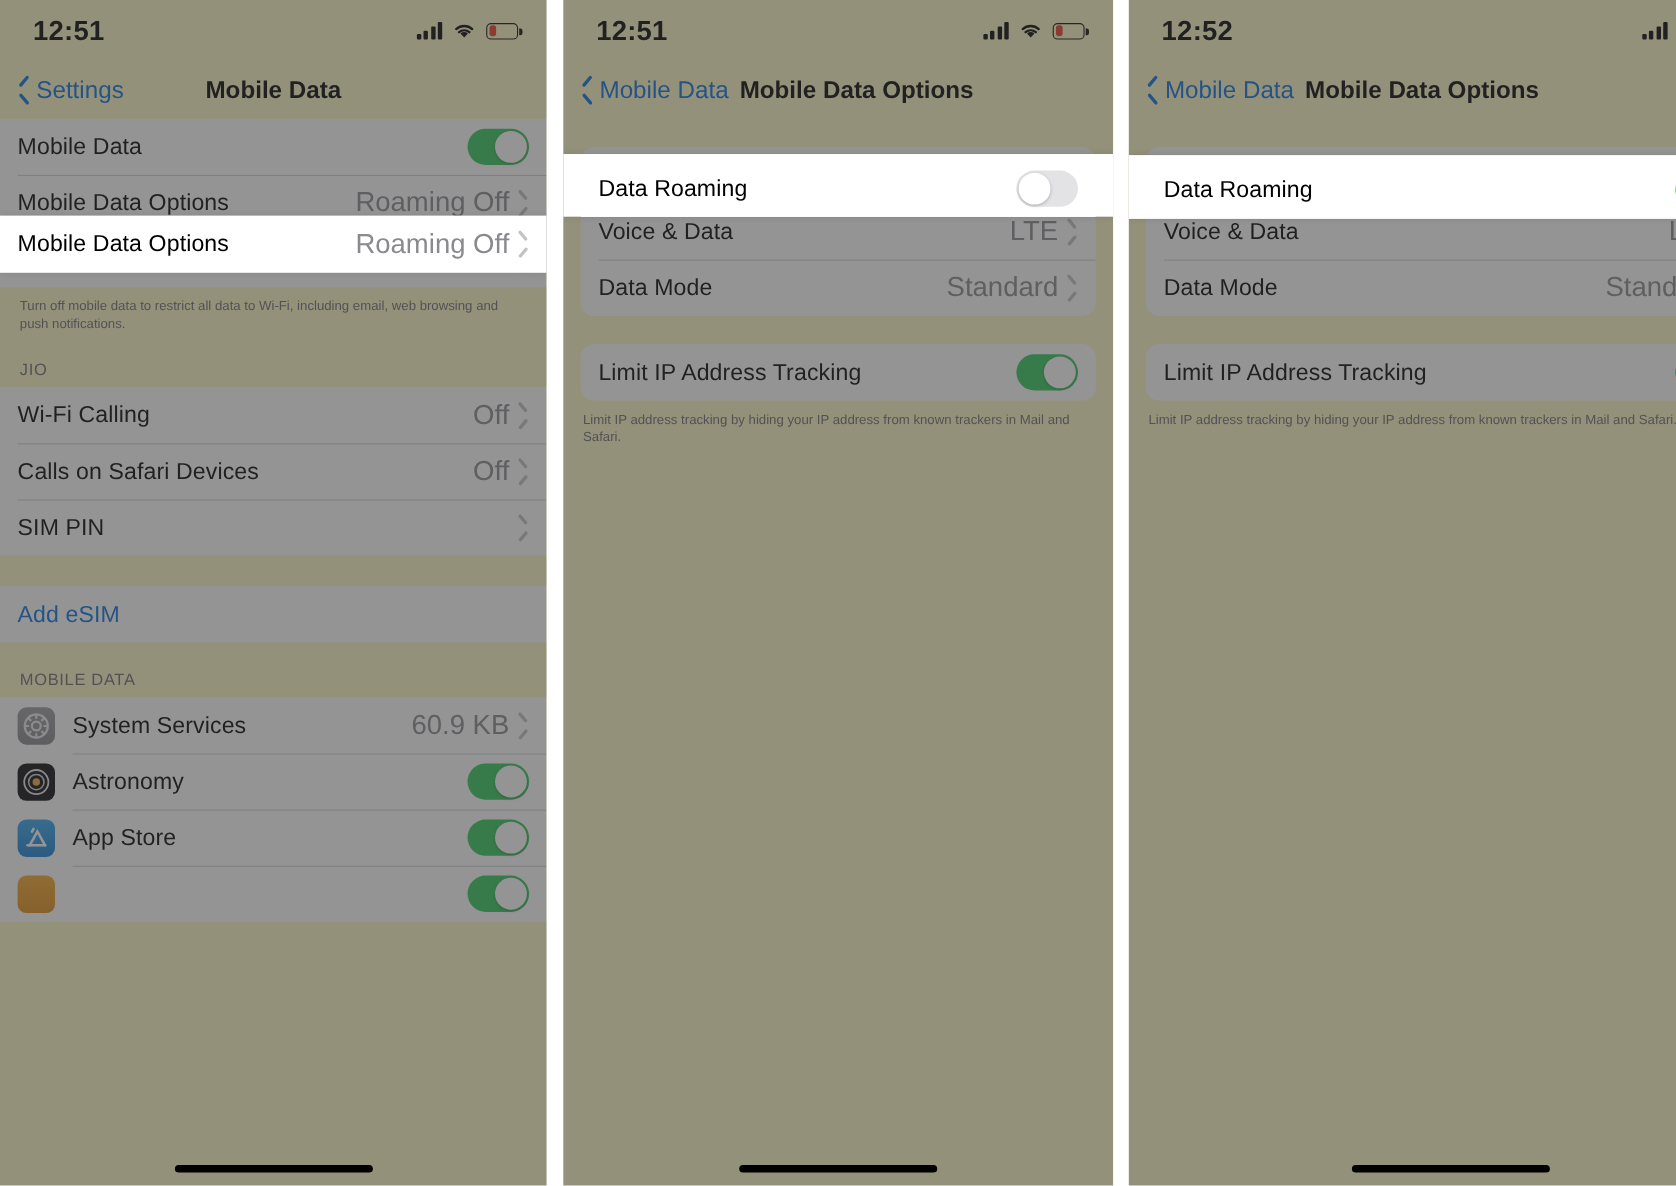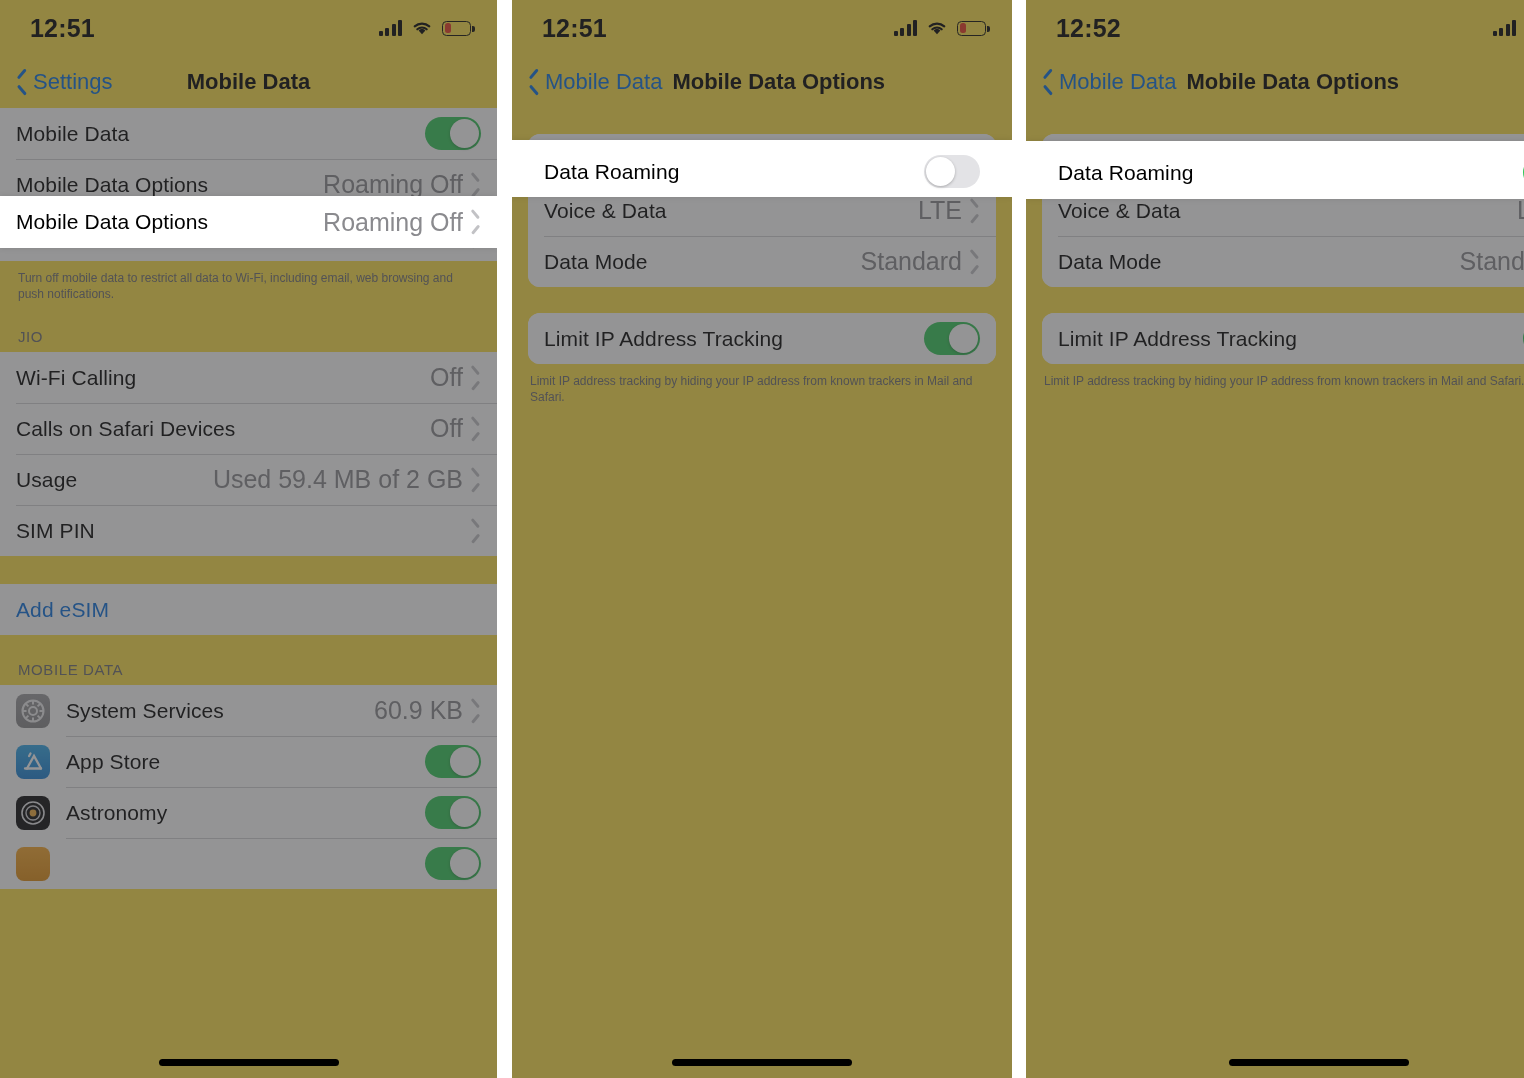--- a/index.html
+++ b/index.html
@@ -24,21 +24,21 @@
     background: #efeff4;
     flex: none;
   }
   #panel-1 { width: 497px; }
   .gap { width: 15px; flex: none; background: #ffffff; height: 1078px; }
   #panel-2 { width: 500px; }
   .gap2 { width: 14px; flex: none; background: #ffffff; height: 1078px; }
   #panel-3 { width: 585px; }
 
   
-  .screen { position: absolute; inset: 0; background: #fde047; }
+  .screen { position: absolute; inset: 0; background: #fef9c3; }
 
   
   .dim {
     position: absolute; inset: 0;
     background: rgba(60,60,62,0.55);
     pointer-events: none;
     z-index: 5;
   }
 
   
@@ -267,27 +267,20 @@
               </div>
           </div>
           <div class="row">
             <span class="row-label">Calls on Safari Devices</span>
             <div class="row-right">
                 <span class="row-value">Off</span>
                 <span class="chev-r"></span>
               </div>
           </div>
           <div class="row">
-            <span class="row-label">Usage</span>
-            <div class="row-right">
-                <span class="row-value">Used 59.4 MB of 2 GB</span>
-                <span class="chev-r"></span>
-              </div>
-          </div>
-          <div class="row">
             <span class="row-label">SIM PIN</span>
             <div class="row-right">
                 <span class="chev-r"></span>
               </div>
           </div>
         </div>
 
         <div class="spacer-lg"></div>
 
         <div class="group full link-row">
@@ -309,52 +302,52 @@
               </g>
                 </svg>
             </div>
             <span class="row-label">System Services</span>
             <div class="row-right">
                 <span class="row-value">60.9 KB</span>
                 <span class="chev-r"></span>
               </div>
           </div>
           <div class="row with-icon">
+            <div class="app-icon ic-astronomy">
+              <svg viewBox="0 0 34 34">
+                <circle cx="17" cy="17" r="11" fill="none" stroke="#e6e6ea" stroke-width="1.6"></circle>
+                <circle cx="17" cy="17" r="7" fill="none" stroke="#cfcfd6" stroke-width="1.4"></circle>
+                <circle cx="17" cy="17" r="3.4" fill="#f0a93b"></circle>
+              </svg>
+            </div>
+            <span class="row-label">Astronomy</span>
+            <div class="row-right">
+                <div class="toggle on">
+                  <div class="knob"></div>
+                </div>
+              </div>
+          </div>
+          <div class="row with-icon">
             <div class="app-icon ic-appstore">
               <svg viewBox="0 0 34 34">
                   <g stroke="#fff" stroke-width="2.3" stroke-linecap="round" fill="none">
                 <path d="M11 23.5l7-12.6 7 12.6"></path>
                     <path d="M9 23.5h16"></path>
                     <path d="M14.5 8.5l-1.4 2.5"></path>
               </g>
                 </svg>
             </div>
             <span class="row-label">App Store</span>
             <div class="row-right">
                 <div class="toggle on">
                   <div class="knob"></div>
                 </div>
               </div>
           </div>
           <div class="row with-icon">
-            <div class="app-icon ic-astronomy">
-              <svg viewBox="0 0 34 34">
-                <circle cx="17" cy="17" r="11" fill="none" stroke="#e6e6ea" stroke-width="1.6"></circle>
-                <circle cx="17" cy="17" r="7" fill="none" stroke="#cfcfd6" stroke-width="1.4"></circle>
-                <circle cx="17" cy="17" r="3.4" fill="#f0a93b"></circle>
-              </svg>
-            </div>
-            <span class="row-label">Astronomy</span>
-            <div class="row-right">
-                <div class="toggle on">
-                  <div class="knob"></div>
-                </div>
-              </div>
-          </div>
-          <div class="row with-icon">
             <div class="app-icon ic-partial"></div>
             <span class="row-label"></span>
             <div class="row-right">
                 <div class="toggle on">
                   <div class="knob"></div>
                 </div>
               </div>
           </div>
         </div>
       </div>

